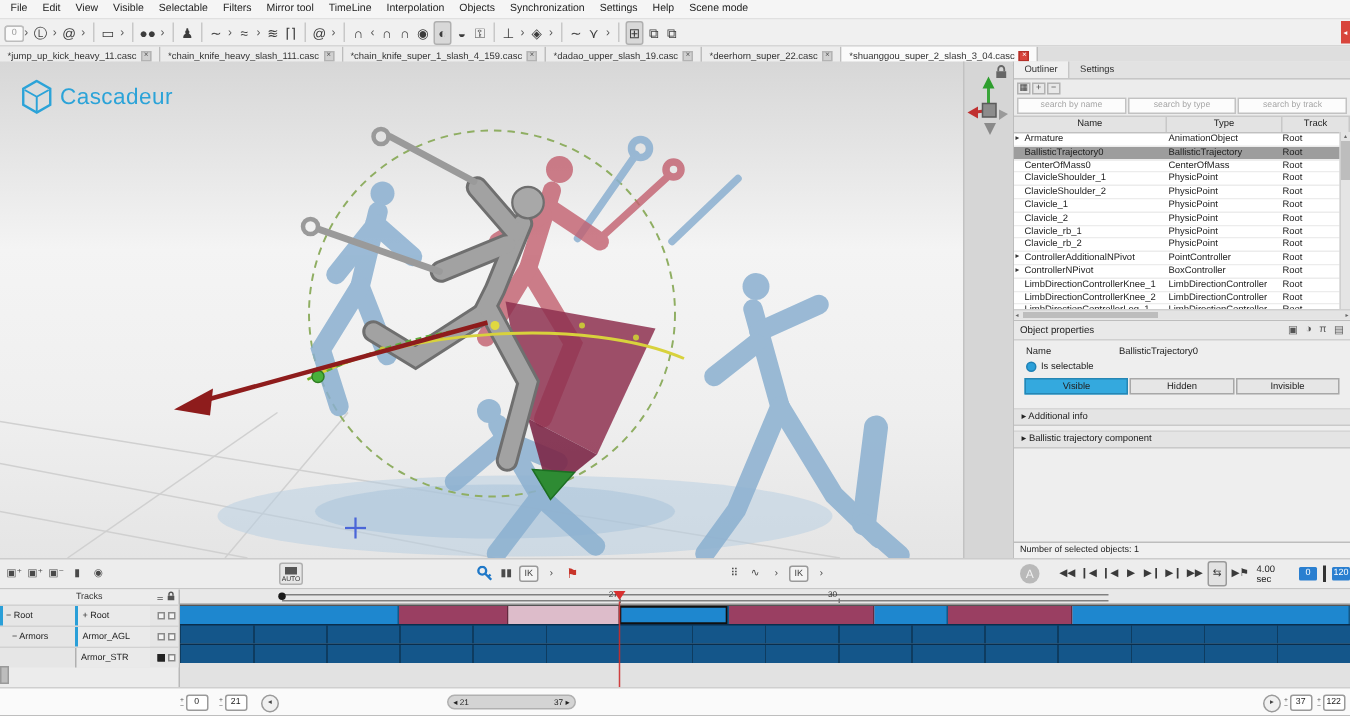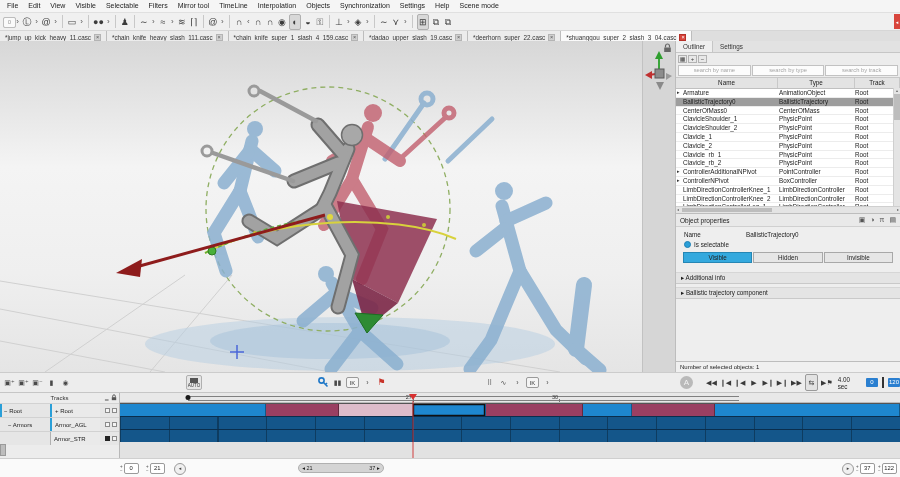--- a/index.html
+++ b/index.html
@@ -231,20 +231,27 @@
     </div>
       <div class="tab active">
       <span>*shuanggou_super_2_slash_3_04.casc</span>
       <span class="tab-close">×</span>
     </div>
     </div>
 
   <div class="main">
 
     <div class="viewport">
+      <div class="logo">
+        <svg width="21" height="23" viewBox="0 0 21 23">
+          <polygon points="10.5,1 19.5,6.2 19.5,16.8 10.5,22 1.5,16.8 1.5,6.2" fill="none" stroke="#2ba3d8" stroke-width="1.6"></polygon>
+          <path d="M10.5,11.5 L10.5,21 M10.5,11.5 L2.5,7 M10.5,11.5 L18.5,7" fill="none" stroke="#2ba3d8" stroke-width="1.3"></path>
+        </svg>
+        <span class="logo-text">Cascadeur</span>
+      </div>
 
       <svg class="scene" width="642" height="331" viewBox="0 0 642 331">
 
         <g stroke="#d0d0d0" stroke-width="1">
           <line x1="0" y1="268" x2="330" y2="331"></line>
           <line x1="0" y1="240" x2="560" y2="331"></line>
           <line x1="0" y1="300" x2="165" y2="331"></line>
           <line x1="45" y1="331" x2="185" y2="234"></line>
           <line x1="150" y1="331" x2="232" y2="234"></line>
         </g>

